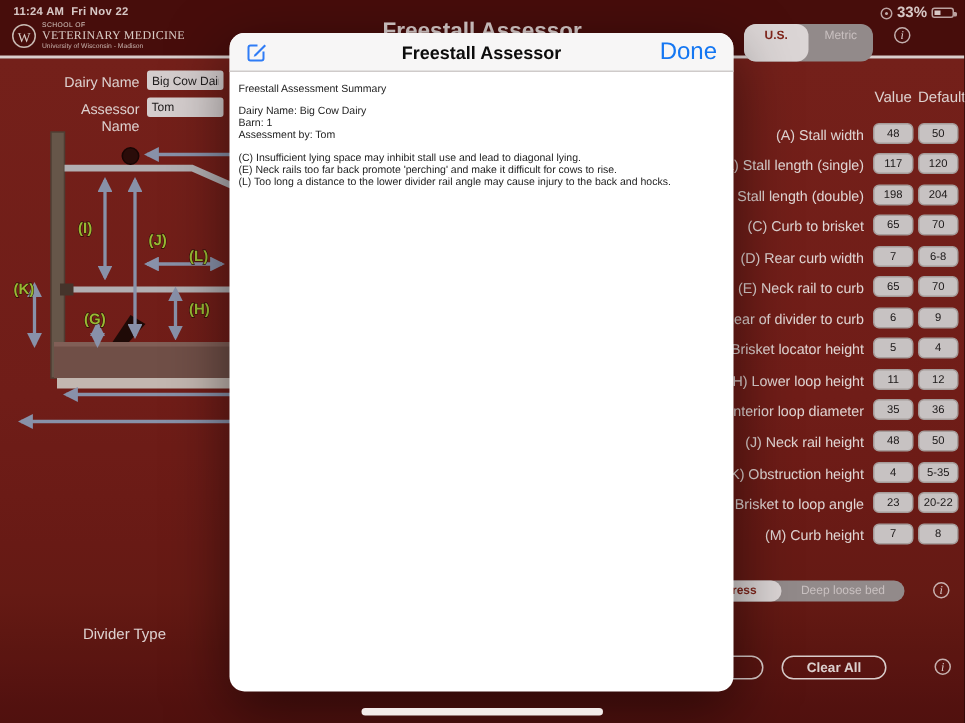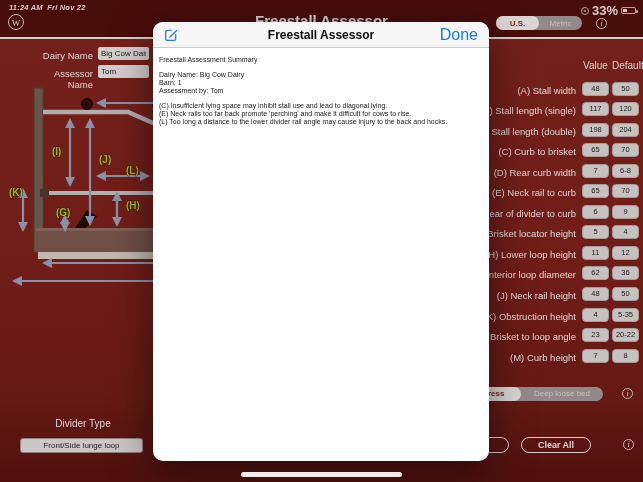--- a/index.html
+++ b/index.html
@@ -3,37 +3,37 @@
 <meta charset="utf-8">
 <style>
   html,body{margin:0;padding:0;background:#2b0707;}
   *{box-sizing:border-box;font-family:"Liberation Sans",sans-serif;}
   .screen{position:relative;width:643px;height:482px;overflow:hidden;
     background:linear-gradient(180deg,#7e241d 8%,#7a211b 55%,#6e1d17 82%,#561310 100%);}
   .dim{position:absolute;inset:0;background:rgba(30,2,2,.10);z-index:5;pointer-events:none;}
 
   
   .header-band{position:absolute;top:0;left:0;width:643px;height:39px;background:#4c0f0d;border-bottom:2px solid #efe6e4;z-index:1;}
-  .sb-left{position:absolute;left:9px;top:3px;font-size:7.5px;font-weight:bold;color:#eddfdd;letter-spacing:.2px;font-style:italic;}
-  .sb-right{position:absolute;right:7px;top:3px;display:flex;align-items:center;gap:3px;color:#eddfdd;font-size:13px;font-weight:bold;}
+  .sb-left{position:absolute;left:9px;top:3px;font-size:7.5px;font-weight:bold;color:#eddfdd;letter-spacing:.2px;}
+  .sb-right{position:absolute;right:7px;top:3px;display:flex;align-items:center;gap:3px;color:#eddfdd;font-size:10px;font-weight:bold;}
   .lock-icon{width:8px;height:8px;border:1px solid rgba(237,223,221,.8);border-radius:50%;position:relative;}
   .lock-icon::after{content:"";position:absolute;left:2px;top:2px;width:2px;height:2px;border-radius:50%;background:rgba(237,223,221,.85);}
   .battery{position:relative;width:15px;height:7px;border:1px solid rgba(237,223,221,.8);border-radius:2px;}
   .battery i{position:absolute;left:1px;top:1px;bottom:1px;width:33%;background:#eddfdd;}
   .battery::after{content:"";position:absolute;right:-3px;top:1.5px;width:2px;height:3px;background:rgba(237,223,221,.8);border-radius:0 1px 1px 0;}
   .logo{position:absolute;left:8px;top:14px;display:flex;gap:4px;align-items:center;}
   .crest{width:16px;height:16px;border:1px solid #dccfc7;border-radius:50%;color:#f0e6df;font-family:"Liberation Serif",serif;font-size:9px;text-align:center;line-height:16px;}
   .logo-l1{font-size:4.5px;color:#e5d6cf;letter-spacing:.3px;}
   .logo-l2{font-size:8px;font-family:"Liberation Serif",serif;color:#efe3dc;letter-spacing:.2px;}
   .logo-l3{font-size:4.5px;color:#d8c4bd;}
   .page-title{position:absolute;left:0;right:0;top:12px;text-align:center;font-size:15px;font-weight:bold;color:rgba(255,250,248,.9);}
   .seg{display:flex;background:#a09a9a;border-radius:8px;}
   .seg-item{flex:1;font-size:8px;line-height:15px;text-align:center;color:#dcd6d6;border-radius:8px;}
   .seg-on{background:#f1eeee;color:#8c2b20;font-weight:bold;}
-  .units-seg{position:absolute;right:61px;top:16px;width:86px;height:14px;}
+  .units-seg{position:absolute;right:61px;top:16px;width:86px;height:25px;}
   .info-icon{width:11px;height:11px;border:1px solid rgba(240,228,226,.85);border-radius:50%;color:#f0e4e2;
     font-size:8px;line-height:10px;text-align:center;font-family:"Liberation Serif",serif;font-style:italic;background:transparent;padding:0;}
   .hdr-info{position:absolute;right:36px;top:18px;}
 
   
   .field-label{position:absolute;left:0;width:93px;text-align:right;font-size:9.5px;color:#f3e9e7;z-index:1;padding-left:32px;}
   .input{position:absolute;left:98px;width:51px;height:13px;background:#e9e5e5;border:0;border-radius:2px;font-size:8px;color:#222;padding:0 3px;z-index:1;}
 
   
   .diagram{position:absolute;left:0;top:80px;z-index:1;}
@@ -81,20 +81,25 @@
     </div>
     <div class="sb-right">
       <span class="lock-icon"></span>
       <span>33%</span>
       <span class="battery">
           <i></i>
         </span>
     </div>
     <div class="logo">
       <span class="crest">W</span>
+      <span class="logo-text">
+        <div class="logo-l1">SCHOOL OF</div>
+        <div class="logo-l2">VETERINARY MEDICINE</div>
+        <div class="logo-l3">University of Wisconsin - Madison</div>
+      </span>
     </div>
     <div class="page-title">Freestall Assessor</div>
     <div class="seg units-seg">
       <span class="seg-item seg-on">U.S.</span>
       <span class="seg-item">Metric</span>
     </div>
     <button class="info-icon hdr-info">i</button>
   </div>
 
   <div class="field-label" style="top:50px;">Dairy Name</div>
@@ -181,21 +186,21 @@
         <button class="mbtn">5</button>
         <button class="mbtn">4</button>
       </div>
       <div class="mrow">
         <span class="mlabel">(H) Lower loop height</span>
         <button class="mbtn">11</button>
         <button class="mbtn">12</button>
       </div>
       <div class="mrow">
         <span class="mlabel">(I) Interior loop diameter</span>
-        <button class="mbtn">62</button>
+        <button class="mbtn">35</button>
         <button class="mbtn">36</button>
       </div>
       <div class="mrow">
         <span class="mlabel">(J) Neck rail height</span>
         <button class="mbtn">48</button>
         <button class="mbtn">50</button>
       </div>
       <div class="mrow">
         <span class="mlabel">(K) Obstruction height</span>
         <button class="mbtn">4</button>
@@ -207,21 +212,20 @@
         <button class="mbtn">20-22</button>
       </div>
       <div class="mrow">
         <span class="mlabel">(M) Curb height</span>
         <button class="mbtn">7</button>
         <button class="mbtn">8</button>
       </div>
     </div>
 
   <div class="divider-label">Divider Type</div>
-  <button class="divider-btn">Front/Side lunge loop</button>
 
   <div class="seg bed-seg">
     <span class="seg-item seg-on" style="flex:0 0 66px;">Mattress</span>
     <span class="seg-item">Deep loose bed</span>
   </div>
   <button class="info-icon bed-info">i</button>
 
   <button class="ghost-btn report-btn">Report</button>
   <button class="ghost-btn clear-btn">Clear All</button>
   <button class="info-icon act-info">i</button>

